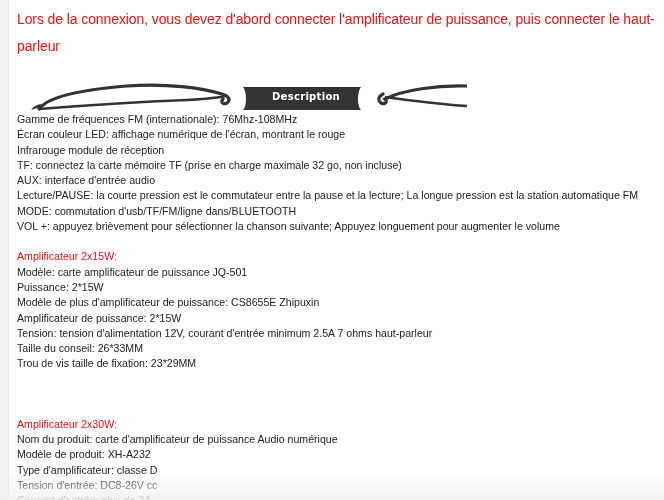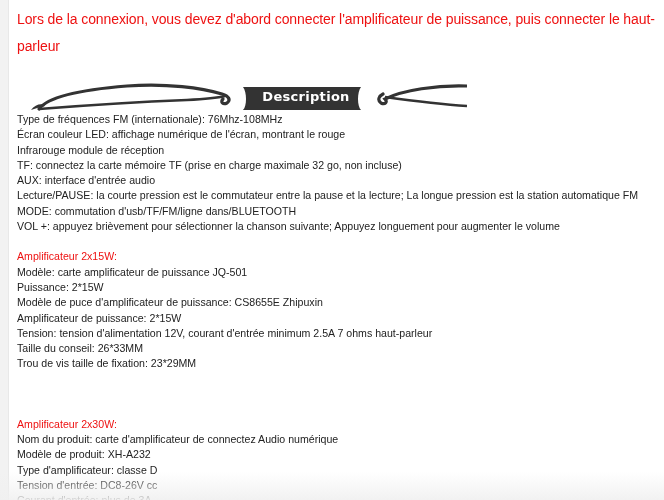--- a/index.html
+++ b/index.html
@@ -18,21 +18,21 @@
       margin: 6px 0 0 0; font-weight: normal; letter-spacing: -0.1px;
     }
     .banner {
       position: relative; width: 450px; height: 40px; margin-top: 16px;
       margin-left: 0;
     }
     .banner svg { position: absolute; left: 0; top: 0; }
     .banner-label {
       position: absolute; left: 234px; top: 10px; width: 110px; height: 22px;
       color: #ffffff; font-family: "DejaVu Sans", sans-serif; font-weight: bold;
-      font-size: 13px; line-height: 22px; text-align: center; letter-spacing: 0.3px;
+      font-size: 10px; line-height: 22px; text-align: center; letter-spacing: 0.3px;
     }
     .lines { margin-top: -4px; }
     .line {
       font-size: 10.6px; line-height: 15.3px; color: #222222; white-space: nowrap;
     }
     .line.red { color: #ee1111; margin-top: 15px; }
     .gap { height: 30px; }
     .fade {
       position: absolute; left: 0; bottom: 0; width: 664px; height: 28px;
       background: linear-gradient(to bottom, rgba(255,255,255,0), rgba(240,240,240,0.9));
@@ -56,42 +56,42 @@
 
       <path d="M226,11 L344,11 C340,16 340,30 344,34 L226,34 C230,30 230,16 226,11 Z" fill="#333"></path>
 
       <path d="M366,18 C362,20 360,24 364,27 C368,29 371,26 368,23 C386,14 420,9 450,10" fill="none" stroke="#333" stroke-width="3.2" stroke-linecap="round"></path>
       <path d="M368,21 C390,24 420,28 450,30" fill="none" stroke="#333" stroke-width="2.4"></path>
     </svg>
     <div class="banner-label">Description</div>
   </div>
 
   <div class="lines">
-    <div class="line">Type de fréquences FM (internationale): 76Mhz-108MHz</div>
+    <div class="line">Gamme de fréquences FM (internationale): 76Mhz-108MHz</div>
     <div class="line">Écran couleur LED: affichage numérique de l'écran, montrant le rouge</div>
     <div class="line">Infrarouge module de réception</div>
     <div class="line">TF: connectez la carte mémoire TF (prise en charge maximale 32 go, non incluse)</div>
     <div class="line">AUX: interface d'entrée audio</div>
     <div class="line">Lecture/PAUSE: la courte pression est le commutateur entre la pause et la lecture; La longue pression est la station automatique FM</div>
     <div class="line">MODE: commutation d'usb/TF/FM/ligne dans/BLUETOOTH</div>
     <div class="line">VOL +: appuyez brièvement pour sélectionner la chanson suivante; Appuyez longuement pour augmenter le volume</div>
 
     <div class="line red">Amplificateur 2x15W:</div>
     <div class="line">Modèle: carte amplificateur de puissance JQ-501</div>
     <div class="line">Puissance: 2*15W</div>
-    <div class="line">Modèle de puce d'amplificateur de puissance: CS8655E Zhipuxin</div>
+    <div class="line">Modèle de plus d'amplificateur de puissance: CS8655E Zhipuxin</div>
     <div class="line">Amplificateur de puissance: 2*15W</div>
     <div class="line">Tension: tension d'alimentation 12V, courant d'entrée minimum 2.5A 7 ohms haut-parleur</div>
     <div class="line">Taille du conseil: 26*33MM</div>
     <div class="line">Trou de vis taille de fixation: 23*29MM</div>
 
     <div class="gap"></div>
 
     <div class="line red">Amplificateur 2x30W:</div>
-    <div class="line">Nom du produit: carte d'amplificateur de connectez Audio numérique</div>
+    <div class="line">Nom du produit: carte d'amplificateur de puissance Audio numérique</div>
     <div class="line">Modèle de produit: XH-A232</div>
     <div class="line">Type d'amplificateur: classe D</div>
     <div class="line">Tension d'entrée: DC8-26V cc</div>
     <div class="line">Courant d'entrée: plus de 3A</div>
 
   </div>
 </div>
 
 <div class="fade"></div>
 

